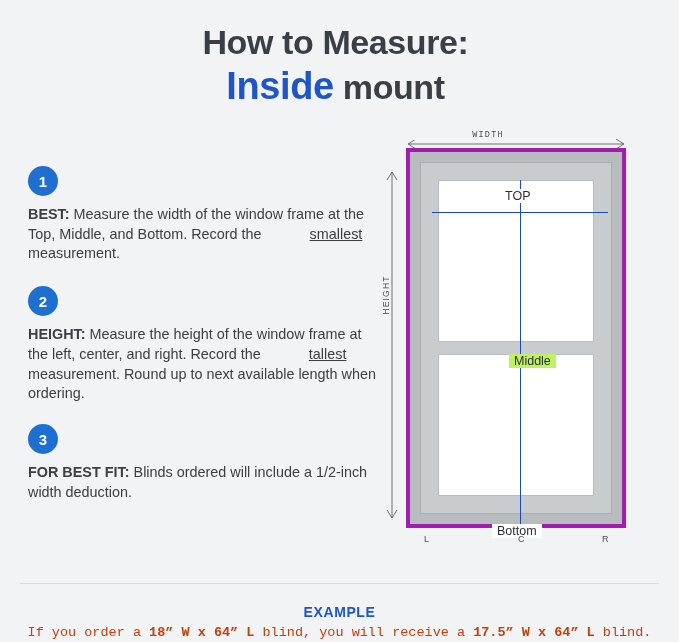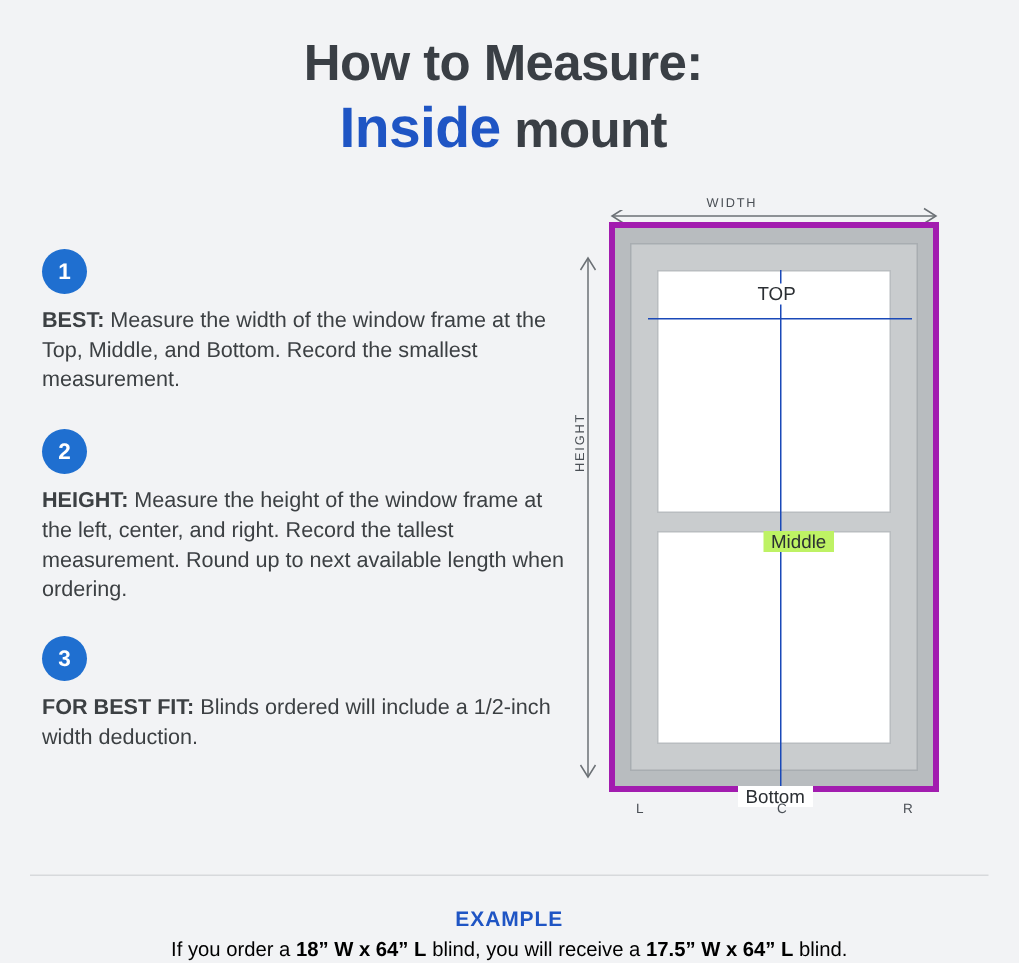--- a/index.html
+++ b/index.html
@@ -74,20 +74,22 @@
     align-items: center;
     justify-content: center;
     margin-bottom: 9px;
   }
   .step-text {
     font-size: 14.4px;
     line-height: 1.37;
     color: #3c4043;
   }
   .u {
+    text-decoration: underline;
+    margin-left: 44px;
   }
   .step1 { margin-bottom: 22px; }
   .step2 { margin-bottom: 20px; }
 
   
   .diagram {
     position: absolute;
     left: 378px;
     top: 130px;
     width: 276px;
@@ -107,20 +109,21 @@
     left: 0;
     top: 0;
     width: 220px;
     text-align: center;
     font-size: 8.5px;
     letter-spacing: 1.2px;
     color: #4a4f55;
     background: #f2f3f5;
     padding: 0 4px;
     box-sizing: border-box;
+    font-family: Liberation Mono, monospace;
   }
 
   
   .height-arrow {
     position: absolute;
     left: 6px;
     top: 40px;
     width: 16px;
     height: 350px;
   }
@@ -233,21 +236,22 @@
     color: #1f55c4;
     letter-spacing: 0.6px;
   }
   .example-text {
     position: absolute;
     top: 625px;
     left: 0;
     width: 679px;
     text-align: center;
     font-size: 13.5px;
-    color: #000000;
+    color: #c2410c;
+    font-family: Liberation Mono, monospace;
   }
   .example-text b { font-weight: bold; }
 </style>
 </head>
 <body>
 
 <div class="page">
 
   <div class="title-block">
     <div class="title-line1">How to Measure:</div>

